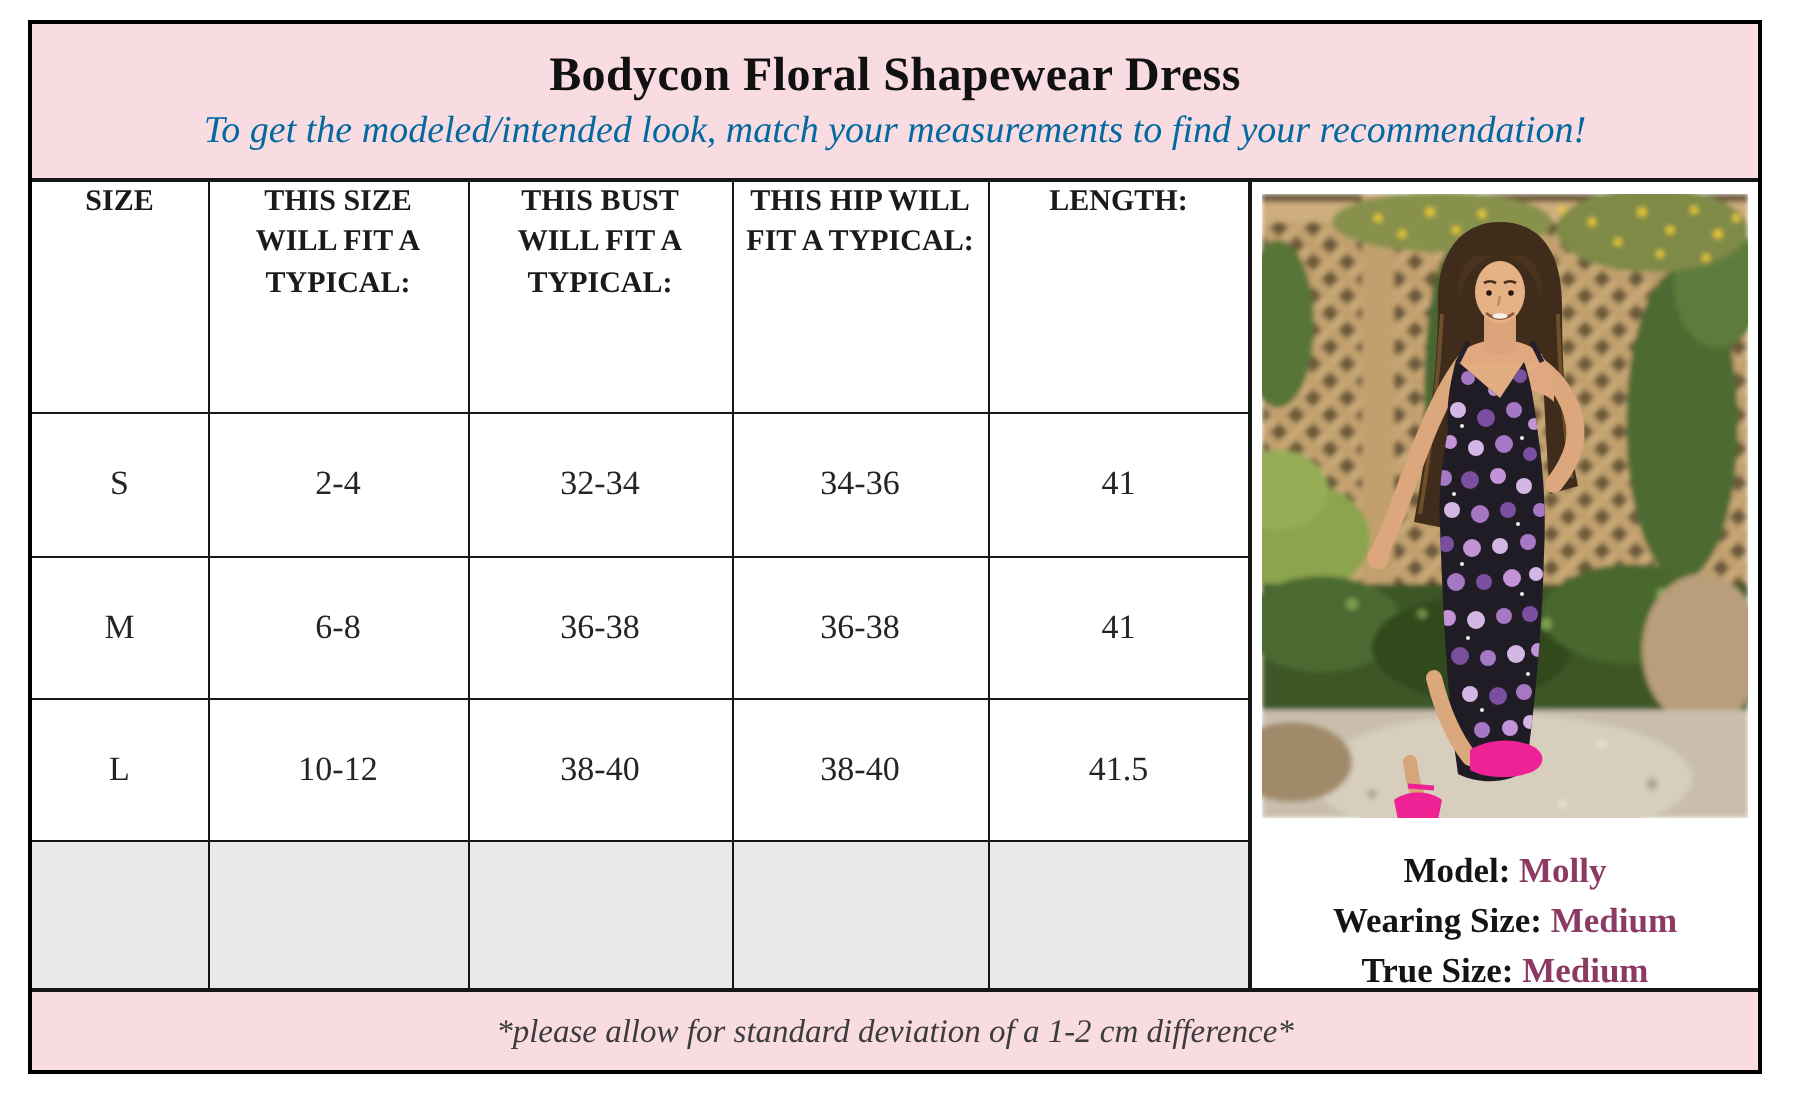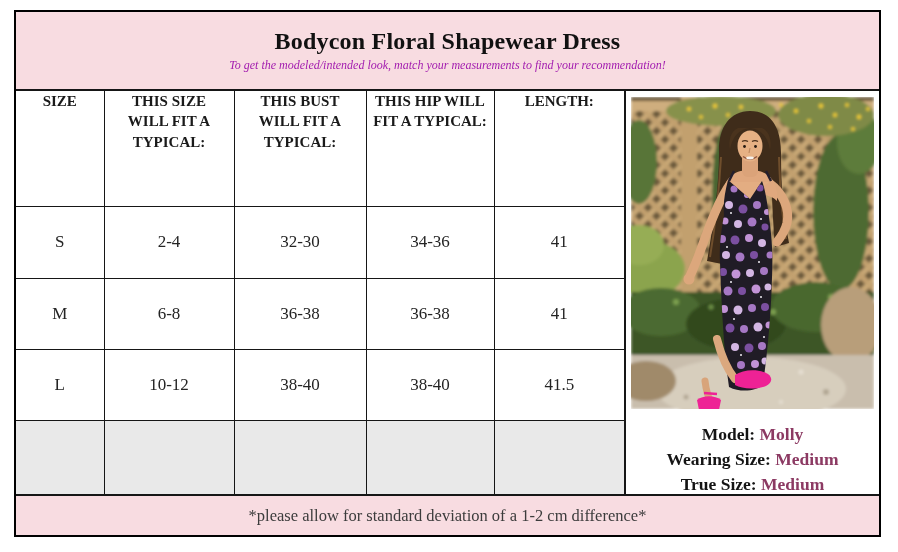--- a/index.html
+++ b/index.html
@@ -4,42 +4,42 @@
 <style>
   html,body{margin:0;padding:0;background:#ffffff;}
   .sheet{position:relative;width:898px;height:552px;background:#ffffff;
          font-family:"Liberation Serif", serif;color:#1a1a1a;overflow:hidden;}
   .frame{position:absolute;left:14px;top:10px;width:863px;height:523px;
          border:2px solid #000000;display:flex;flex-direction:column;background:#ffffff;}
   
   .banner{height:77px;flex:none;background:#f8dce1;border-bottom:2px solid #161616;
           display:flex;flex-direction:column;align-items:center;justify-content:center;gap:3px;}
   .title{font-size:24px;font-weight:bold;color:#111111;letter-spacing:.2px;}
-  .subtitle{font-size:12px;font-style:italic;color:#a21caf;}
+  .subtitle{font-size:19px;font-style:italic;color:#0369a1;}
   
   .main{flex:1;display:flex;min-height:0;}
   table.grid{border-collapse:collapse;width:608px;table-layout:fixed;flex:none;height:100%;}
   table.grid th, table.grid td{border:1.5px solid #161616;text-align:center;padding:0 6px;}
   table.grid tr > *:first-child{border-left:none;}
   table.grid tr > *:last-child{border-right:none;}
   table.grid tr:first-child > *{border-top:none;}
   table.grid tr:last-child > *{border-bottom:none;}
   th.colhead{font-size:15px;font-weight:bold;vertical-align:top;padding-top:9px;line-height:1.35;height:76px;margin-left:28px;}
   td.cell{font-size:17px;color:#242424;height:46px;vertical-align:middle;}
   tr.empty-row td{background:#e9e9e9;height:48px;}
   
   .photo-panel{flex:1;border-left:2px solid #161616;display:flex;flex-direction:column;
                align-items:center;background:#ffffff;min-width:0;}
   .photo-wrap{padding-top:6px;}
   .caption{padding-top:9px;text-align:center;font-weight:bold;font-size:17.5px;line-height:25px;color:#141414;}
   .caption .val{color:#8c3a63;}
   
   .footnote{height:39px;flex:none;background:#f8dce1;border-top:2px solid #161616;
             display:flex;align-items:center;justify-content:center;}
-  .footnote span{font-size:16.5px;color:#3c3c3c;}
+  .footnote span{font-size:16.5px;font-style:italic;color:#3c3c3c;}
 </style>
 </head>
 <body>
 
 <div class="sheet">
   <div class="frame">
 
     <div class="banner">
       <div class="title">Bodycon Floral Shapewear Dress</div>
       <div class="subtitle">To get the modeled/intended look, match your measurements to find your recommendation!</div>
@@ -58,21 +58,21 @@
             <tr>
           <th class="colhead">SIZE</th>
           <th class="colhead">THIS SIZE WILL FIT A TYPICAL:</th>
           <th class="colhead">THIS BUST WILL FIT A TYPICAL:</th>
           <th class="colhead">THIS HIP WILL FIT A TYPICAL:</th>
           <th class="colhead">LENGTH:</th>
         </tr>
         <tr>
           <td class="cell">S</td>
           <td class="cell">2-4</td>
-          <td class="cell">32-30</td>
+          <td class="cell">32-34</td>
           <td class="cell">34-36</td>
           <td class="cell">41</td>
         </tr>
         <tr>
           <td class="cell">M</td>
           <td class="cell">6-8</td>
           <td class="cell">36-38</td>
           <td class="cell">36-38</td>
           <td class="cell">41</td>
         </tr>

